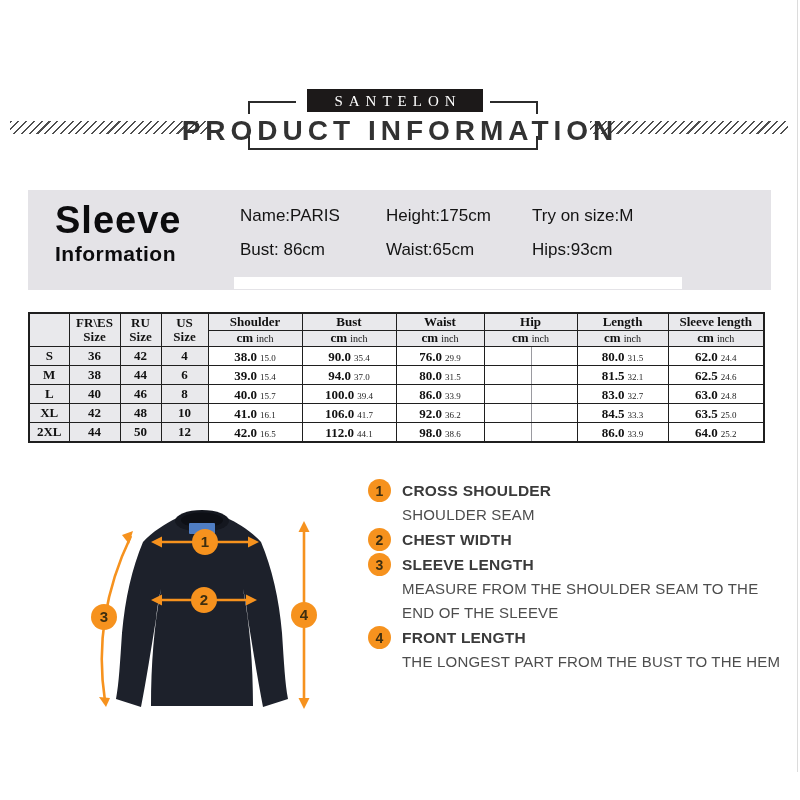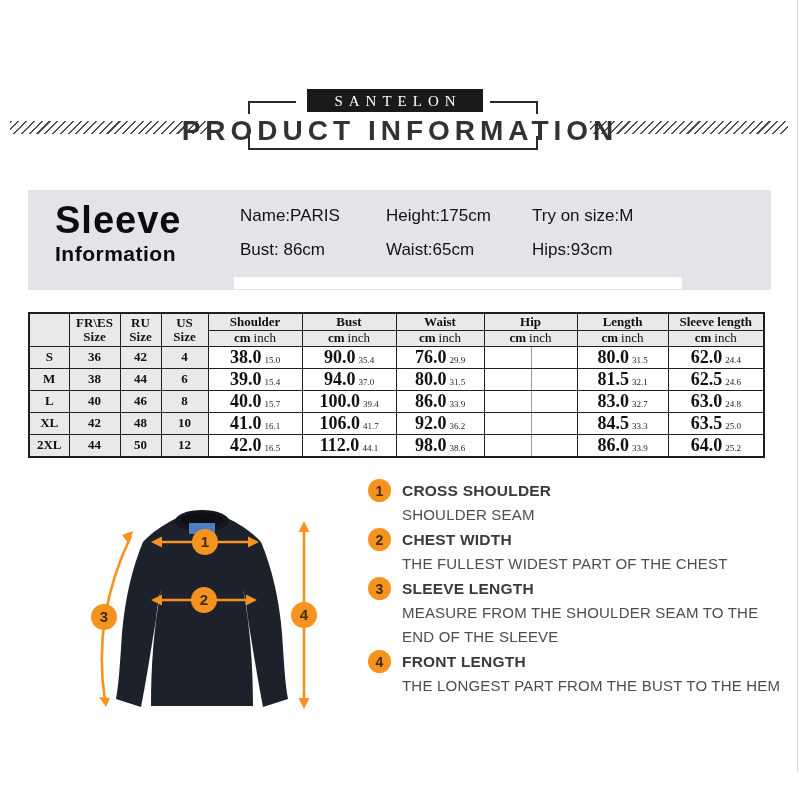--- a/index.html
+++ b/index.html
@@ -38,22 +38,22 @@
   
   table.size-table{position:absolute;left:28px;top:312px;border-collapse:collapse;
                    table-layout:fixed;font-family:"Liberation Serif",serif;color:#111;
                    border:2px solid #1f1f1f;padding-left:48px;}
   .size-table th,.size-table td{border:1px solid #1f1f1f;padding:0;text-align:center;
                    vertical-align:middle;overflow:hidden;}
   .size-table th{background:#e9e9ec;font-size:13px;font-weight:bold;line-height:14px;}
   .size-table td.code{background:#e9e9ec;font-size:13px;font-weight:bold;}
   .size-table td{background:#ffffff;}
   .unit-cm{font-size:13px;font-weight:bold;}
-  .unit-inch{font-size:13px;font-weight:normal;margin-left:3px;}
-  .val-cm{font-size:18px;font-weight:bold;}
+  .unit-inch{font-size:10px;font-weight:normal;margin-left:3px;}
+  .val-cm{font-size:13px;font-weight:bold;}
   .val-inch{font-size:9px;margin-left:3px;color:#222;}
   .size-table td.split{position:relative;}
   .size-table td.split .divider{position:absolute;left:50%;top:0;bottom:0;width:1px;background:#9a9aa0;}
 
   
   .sweater{position:absolute;left:65px;top:485px;}
 
   
   .measure-list{position:absolute;left:368px;top:478px;width:426px;}
   .m-head{display:flex;align-items:center;height:25px;gap:11px;}
@@ -273,21 +273,20 @@
           <span class="bullet">1</span>
           <span class="m-title">CROSS SHOULDER</span>
         </div>
         <div class="m-desc">SHOULDER SEAM</div>
       </div>
       <div class="m-item">
         <div class="m-head">
           <span class="bullet">2</span>
           <span class="m-title">CHEST WIDTH</span>
         </div>
-        <div class="m-desc">THE FULLEST WIDEST PART OF THE CHEST</div>
       </div>
       <div class="m-item">
         <div class="m-head">
           <span class="bullet">3</span>
           <span class="m-title">SLEEVE LENGTH</span>
         </div>
         <div class="m-desc">MEASURE FROM THE SHOULDER SEAM TO THE</div>
         <div class="m-desc">END OF THE SLEEVE</div>
       </div>
       <div class="m-item">

